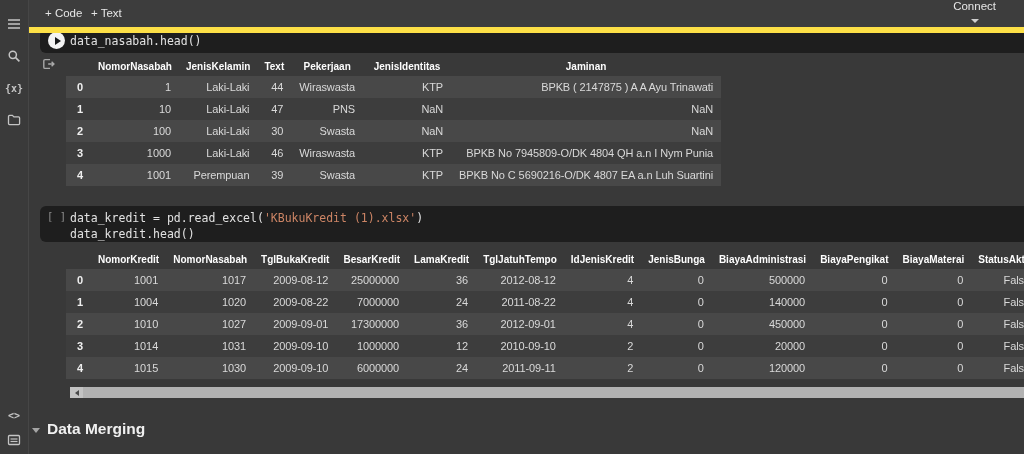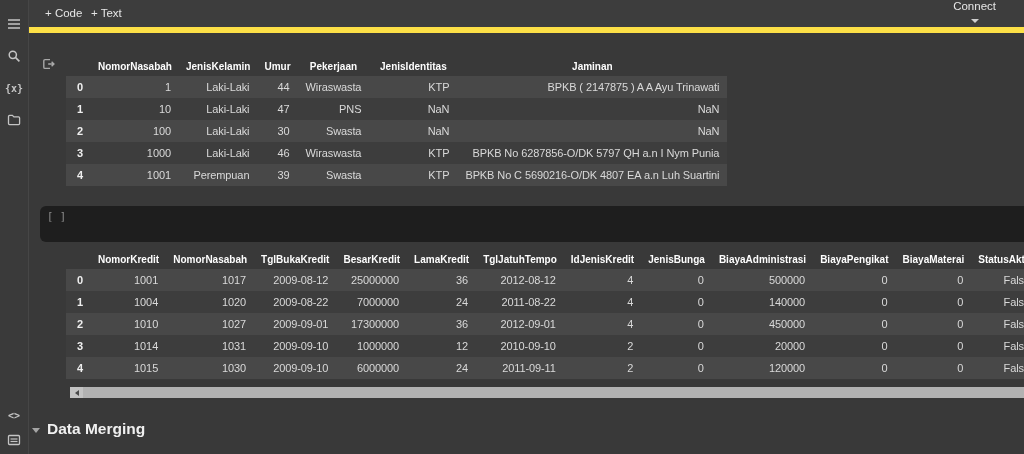--- a/index.html
+++ b/index.html
@@ -104,20 +104,26 @@
     </div>
   </div>
 
   <div class="remnant" style="left:88px;top:25px;width:36px"></div>
   <div class="remnant" style="left:200px;top:25px;width:26px"></div>
   <div class="remnant" style="left:292px;top:25px;width:20px"></div>
   <div class="remnant" style="left:422px;top:25px;width:30px"></div>
   <div class="remnant" style="left:578px;top:25px;width:26px"></div>
   <div class="remnant" style="left:926px;top:25px;width:24px"></div>
 
+  <div class="codecell cell1">
+    <div class="runbtn">
+        <div class="play-tri"></div>
+      </div>
+    <div class="codetext"><span>data_nasabah.head()</span></div>
+  </div>
 
   <div class="out-icon" style="top:57px">
     <svg width="15" height="14" viewBox="0 0 15 14">
         <path d="M9 2.6 H4 Q2.8 2.6 2.8 3.8 V10.2 Q2.8 11.4 4 11.4 H9" fill="none" stroke="#a8a8a8" stroke-width="1.4"></path>
         <path d="M7.2 7 H12.6 M10.6 4.8 L12.9 7 L10.6 9.2" fill="none" stroke="#a8a8a8" stroke-width="1.4"></path>
       </svg>
   </div>
   <div class="dfwrap wrap1">
     <table class="df">
         <colgroup>
@@ -127,21 +133,21 @@
           <col style="width: 32px;">
           <col style="width: 64px;">
           <col style="width: 88px;">
           <col style="width: 248px;">
         </colgroup>
         <thead>
           <tr>
             <th></th>
             <th>NomorNasabah</th>
             <th>JenisKelamin</th>
-            <th>Umur</th>
+            <th>Text</th>
             <th>Pekerjaan</th>
             <th>JenisIdentitas</th>
             <th>Jaminan</th>
           </tr>
         </thead>
         <tbody>
           <tr class="light">
             <td class="idx">0</td>
             <td>1</td>
             <td>Laki-Laki</td>
@@ -168,37 +174,39 @@
             <td>NaN</td>
             <td>NaN</td>
           </tr>
           <tr class="dark">
             <td class="idx">3</td>
             <td>1000</td>
             <td>Laki-Laki</td>
             <td>46</td>
             <td>Wiraswasta</td>
             <td>KTP</td>
-            <td>BPKB No 6287856-O/DK 5797 QH a.n I Nym Punia</td>
+            <td>BPKB No 7945809-O/DK 4804 QH a.n I Nym Punia</td>
           </tr>
           <tr class="light">
             <td class="idx">4</td>
             <td>1001</td>
             <td>Perempuan</td>
             <td>39</td>
             <td>Swasta</td>
             <td>KTP</td>
             <td>BPKB No C 5690216-O/DK 4807 EA a.n Luh Suartini</td>
           </tr>
         </tbody>
       </table>
   </div>
 
   <div class="codecell cell2">
     <div class="prompt">[ ]</div>
+    <div class="codetext"><span>data_kredit = pd.read_excel(</span><span class="tok-string">'KBukuKredit (1).xlsx'</span><span>)</span>
+<span>data_kredit.head()</span></div>
   </div>
 
   <div class="dfwrap wrap2">
     <table class="df">
         <colgroup>
           <col style="width: 22px;">
           <col style="width: 68px;">
           <col style="width: 74px;">
           <col style="width: 78px;">
           <col style="width: 70px;">

